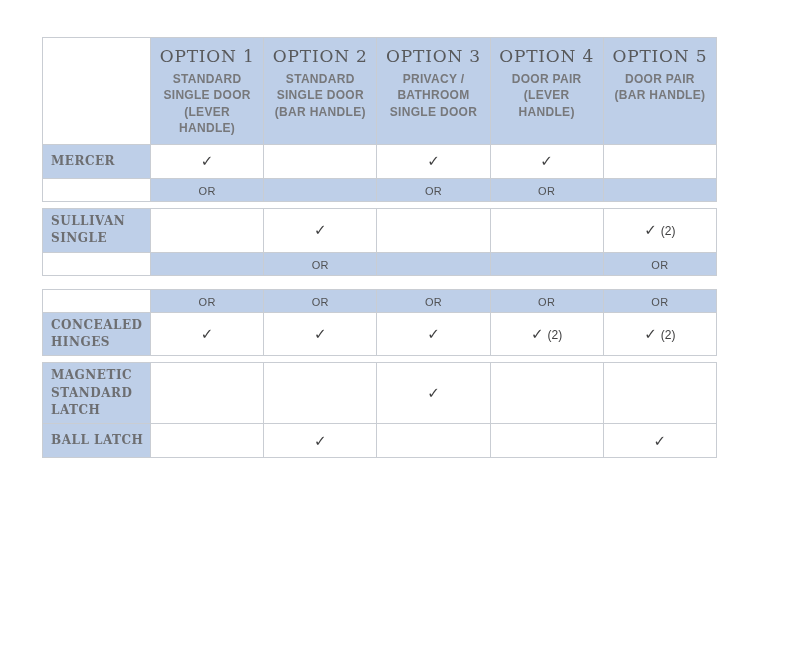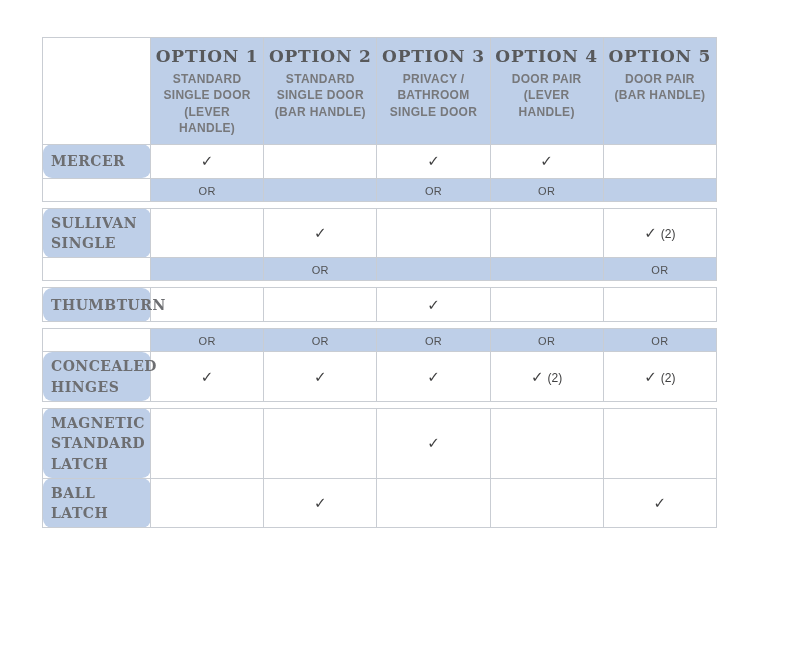--- a/index.html
+++ b/index.html
@@ -27,49 +27,48 @@
   th,td{border:1px solid var(--grid);}
   
   thead th{
     background:var(--blue);
     vertical-align:top;
     padding:9px 4px 7px;
   }
   thead th.corner{background:#ffffff;}
   .opt-title{
     font-family:"DejaVu Serif","Liberation Serif",serif;
-    font-weight:bold;
+    font-weight:normal;
     font-size:17px;
     letter-spacing:0.8px;
     color:var(--title);
     line-height:1.15;
     margin-bottom:4px;
     text-align:center;
     white-space:nowrap;
   }
   .opt-sub{text-align:center;}
   .opt-sub div{
     font-size:12px;
     color:var(--subtitle);
     letter-spacing:0.3px;
     line-height:1.38;
   }
   
   .item-row th.label{
     background:var(--blue);
     font-family:"DejaVu Serif","Liberation Serif",serif;
     font-weight:bold;
-    font-size:14px;
+    font-size:12px;
     letter-spacing:0.5px;
     color:var(--label);
     text-align:left;
     vertical-align:middle;
     padding:4px 6px 4px 8px;
     line-height:1.45;
-    border-radius:9px;
   }
   .item-row td.val{
     background:#ffffff;
     text-align:center;
     vertical-align:middle;
     height:34px;
   }
   .check{
     font-family:"DejaVu Sans",sans-serif;
     font-size:15px;
@@ -194,28 +193,20 @@
           <th class="or-blank"></th>
           <td class="or-cell"></td>
           <td class="or-cell"><span class="or-text">OR</span></td>
           <td class="or-cell"></td>
           <td class="or-cell"></td>
           <td class="or-cell"><span class="or-text">OR</span></td>
         </tr>
         <tr class="gap-row">
           <td class="gap" colspan="6"></td>
         </tr>
-        <tr class="item-row">
-          <th class="label" scope="row">THUMBTURN</th>
-          <td class="val"></td>
-          <td class="val"></td>
-          <td class="val"><span class="check">✓</span></td>
-          <td class="val"></td>
-          <td class="val"></td>
-        </tr>
         <tr class="gap-row">
           <td class="gap" colspan="6"></td>
         </tr>
         <tr class="or-row">
           <th class="or-blank"></th>
           <td class="or-cell"><span class="or-text">OR</span></td>
           <td class="or-cell"><span class="or-text">OR</span></td>
           <td class="or-cell"><span class="or-text">OR</span></td>
           <td class="or-cell"><span class="or-text">OR</span></td>
           <td class="or-cell"><span class="or-text">OR</span></td>

